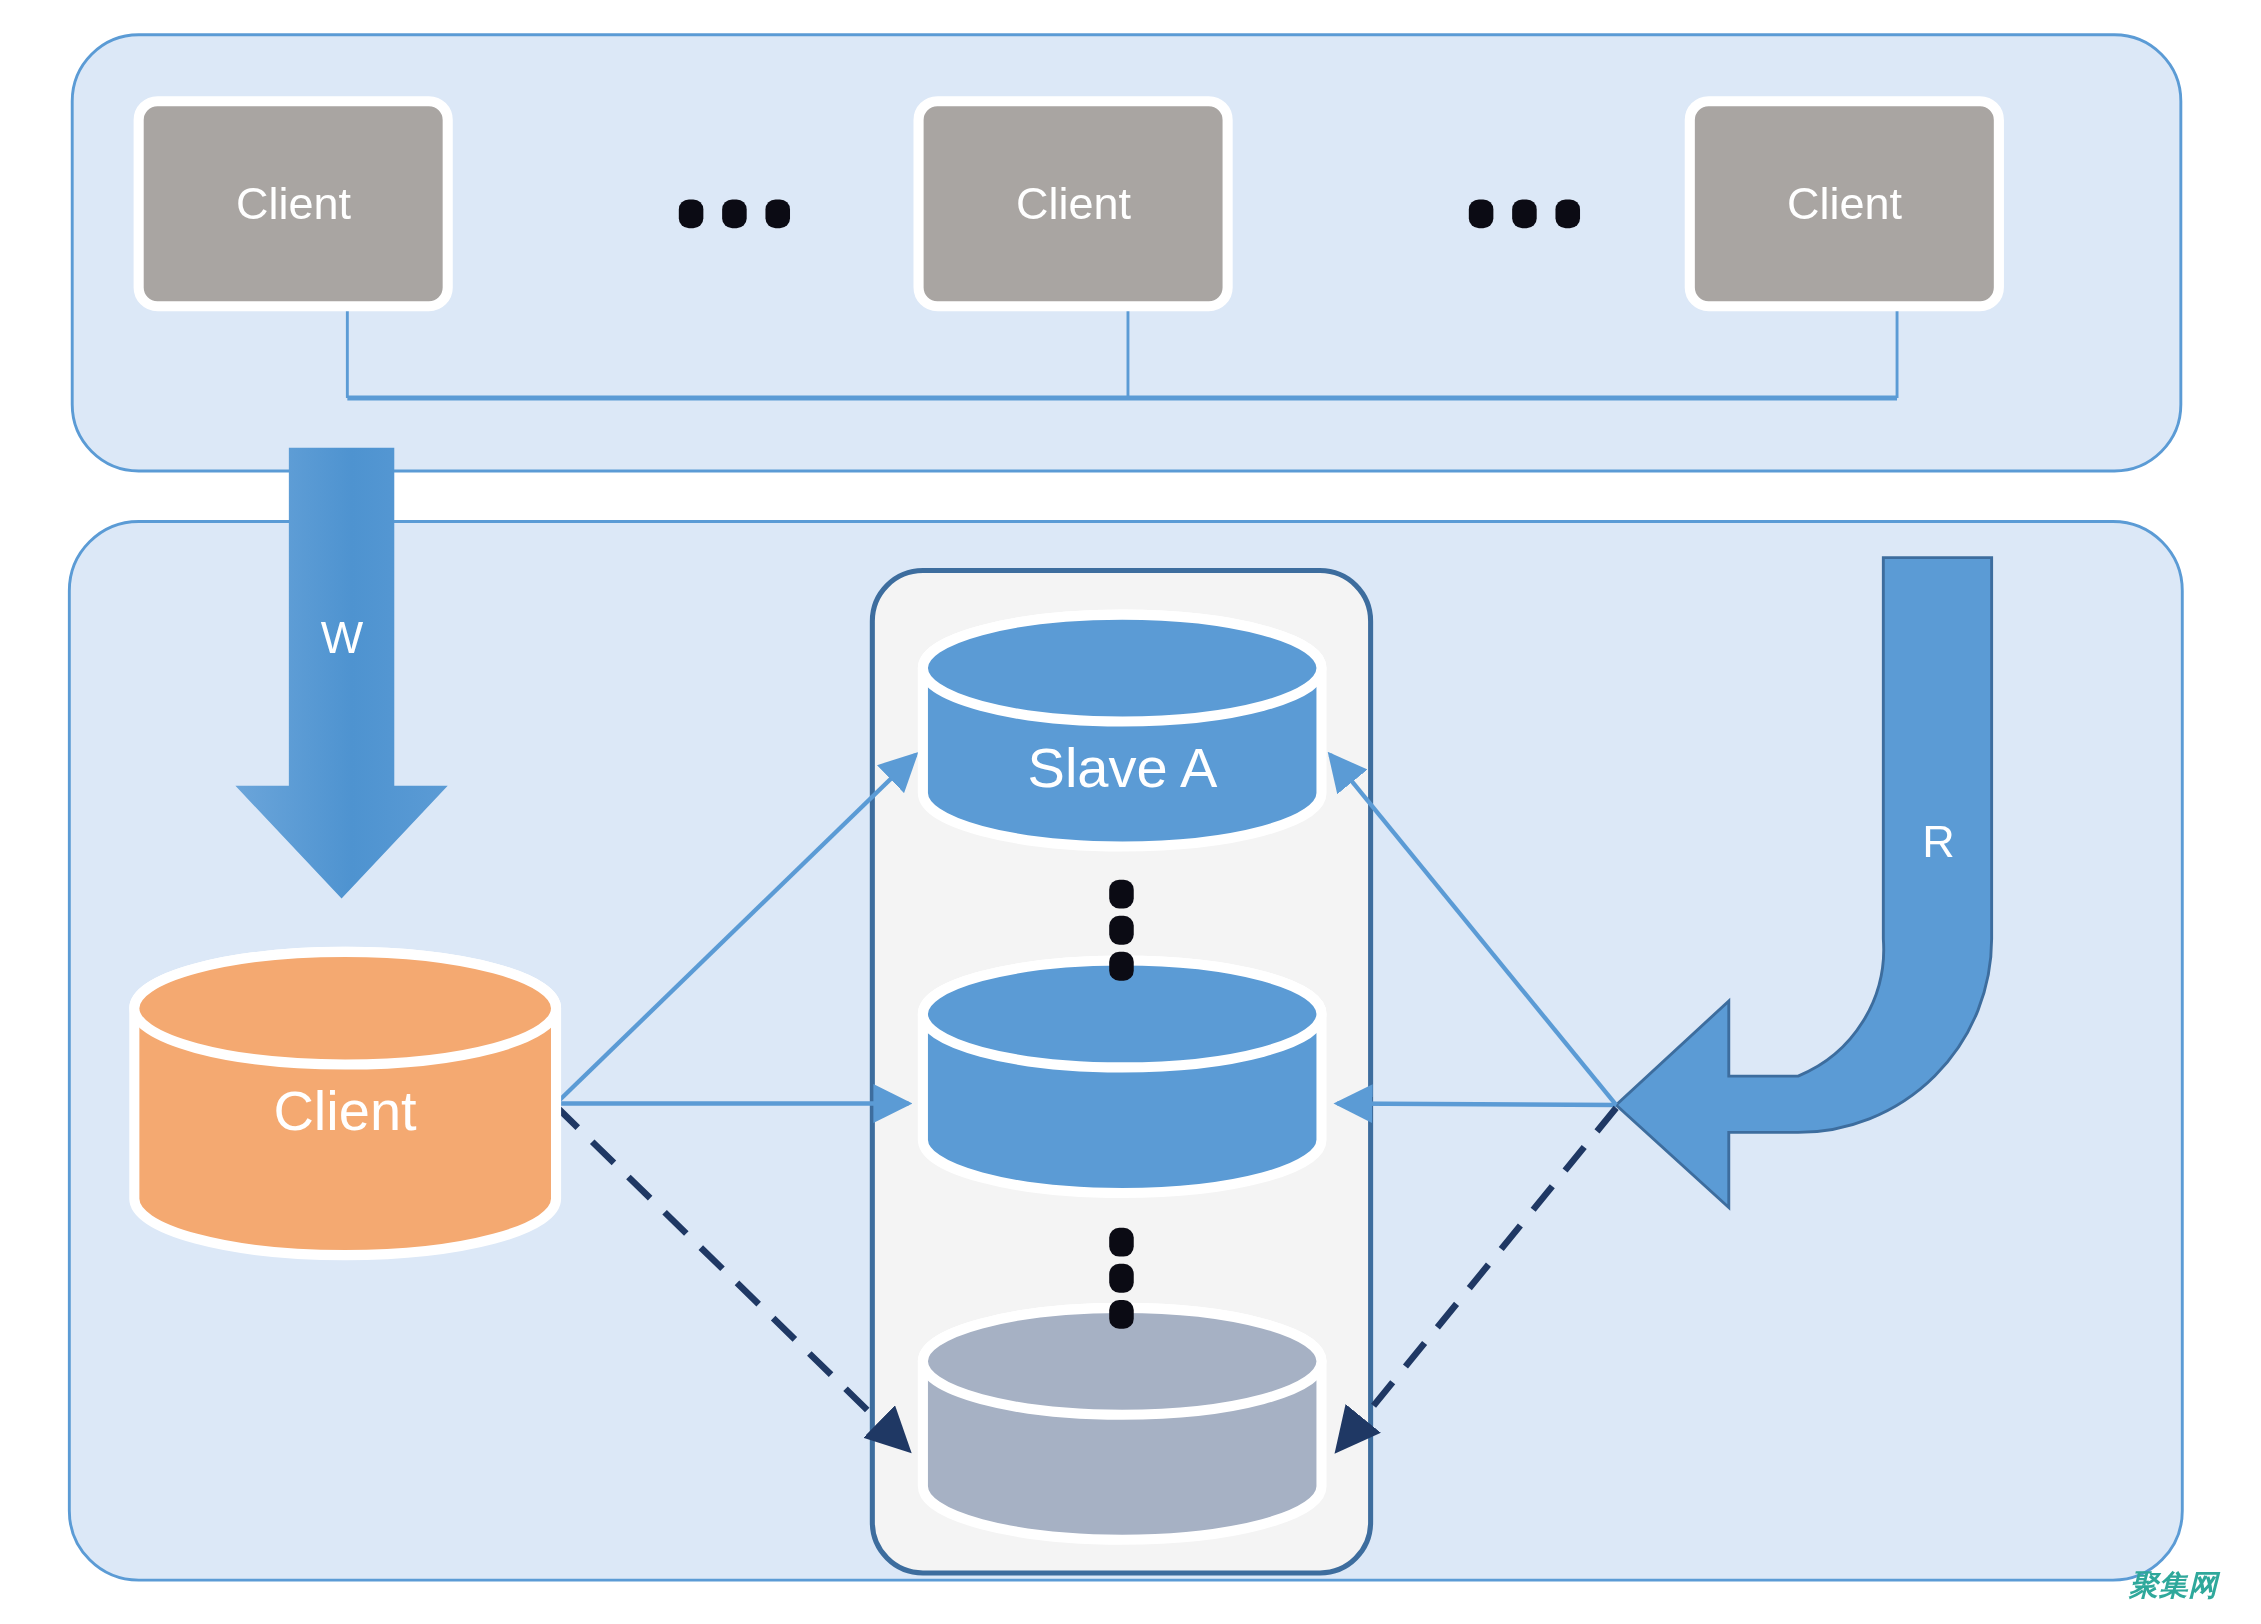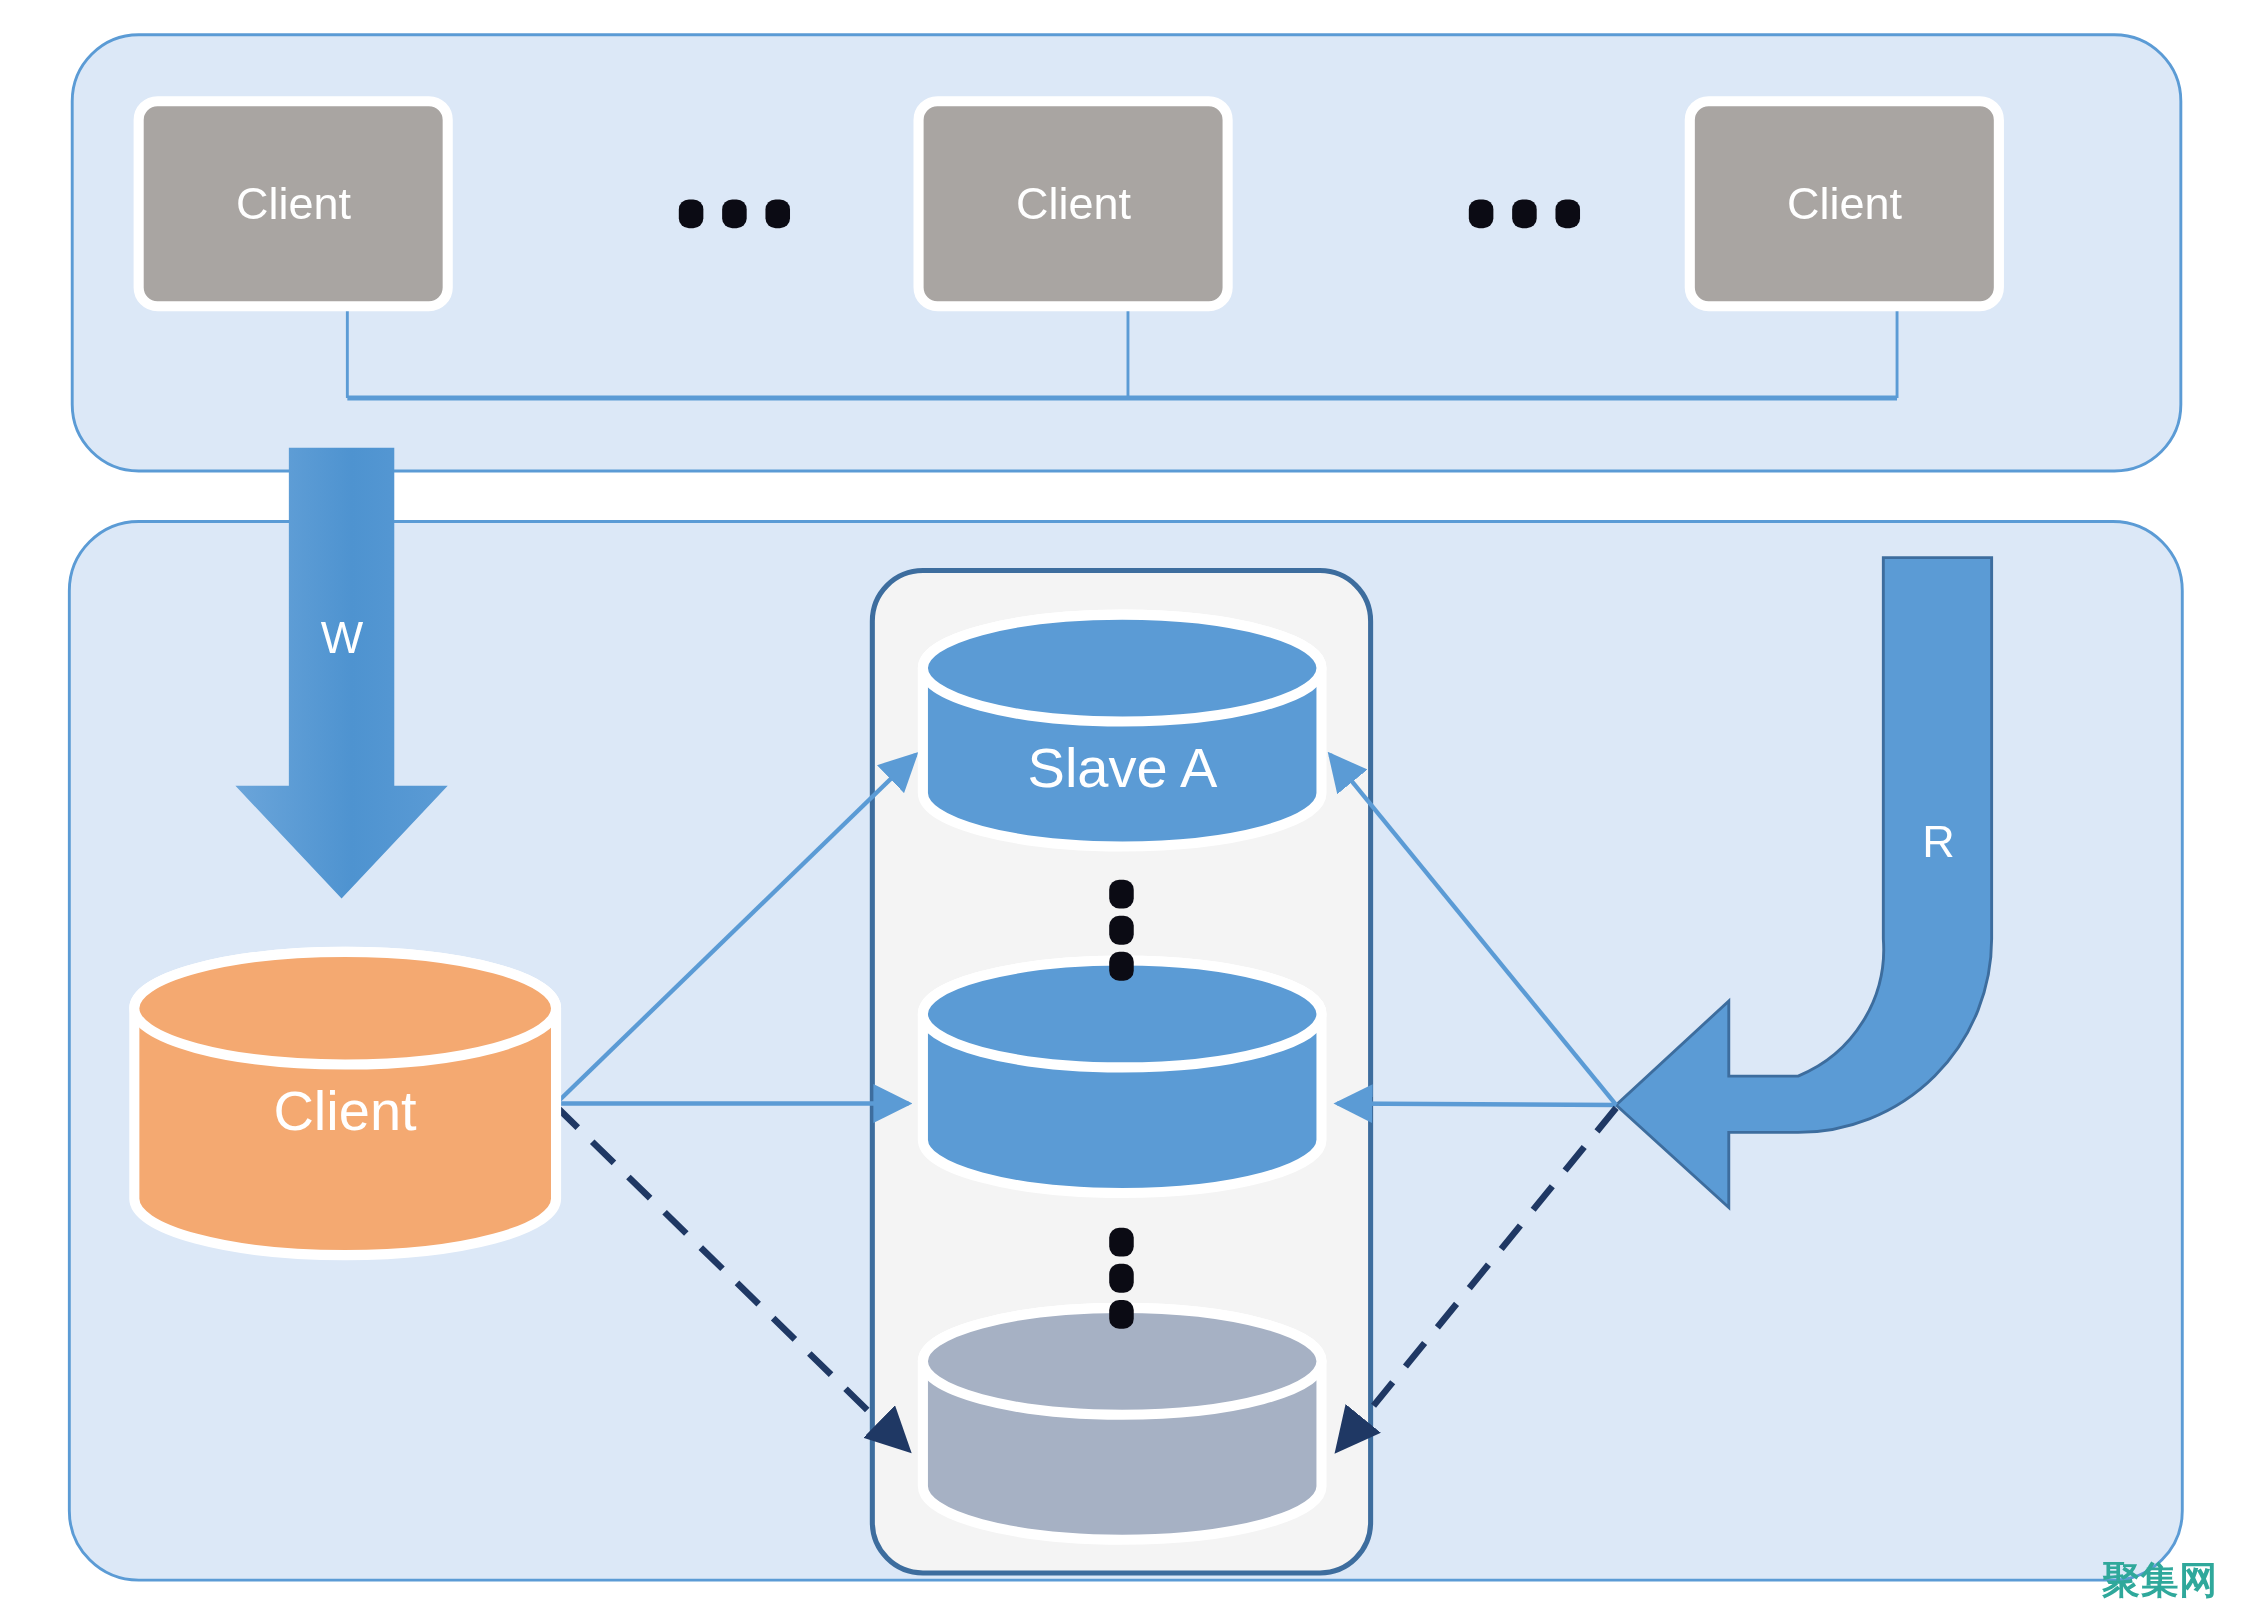--- a/index.html
+++ b/index.html
@@ -10,22 +10,22 @@
     position:absolute;color:#ffffff;
     font-family:"Liberation Sans",sans-serif;
     display:flex;align-items:center;justify-content:center;
     white-space:nowrap;pointer-events:none;
   }
   .client-label{font-size:45px;}
   .db-label{font-size:56px;}
   .arrow-label{font-size:45px;}
   .wm{
     position:absolute;right:43px;bottom:19px;
-    color:#2FA89B;font-size:38px;font-weight:bold;
-    font-family:"DejaVu Sans",sans-serif;letter-spacing:0.7px;
+    color:#2FA89B;font-size:29px;font-weight:bold;
+    font-family:"DejaVu Sans",sans-serif;letter-spacing:0.7px;font-style:italic;
   }
 </style>
 </head>
 <body>
 
 <div id="stage">
 
   <svg id="svgroot" viewBox="0 0 3131 2250">
     <defs>
       <linearGradient id="gradW" x1="0" y1="0" x2="1" y2="0">

